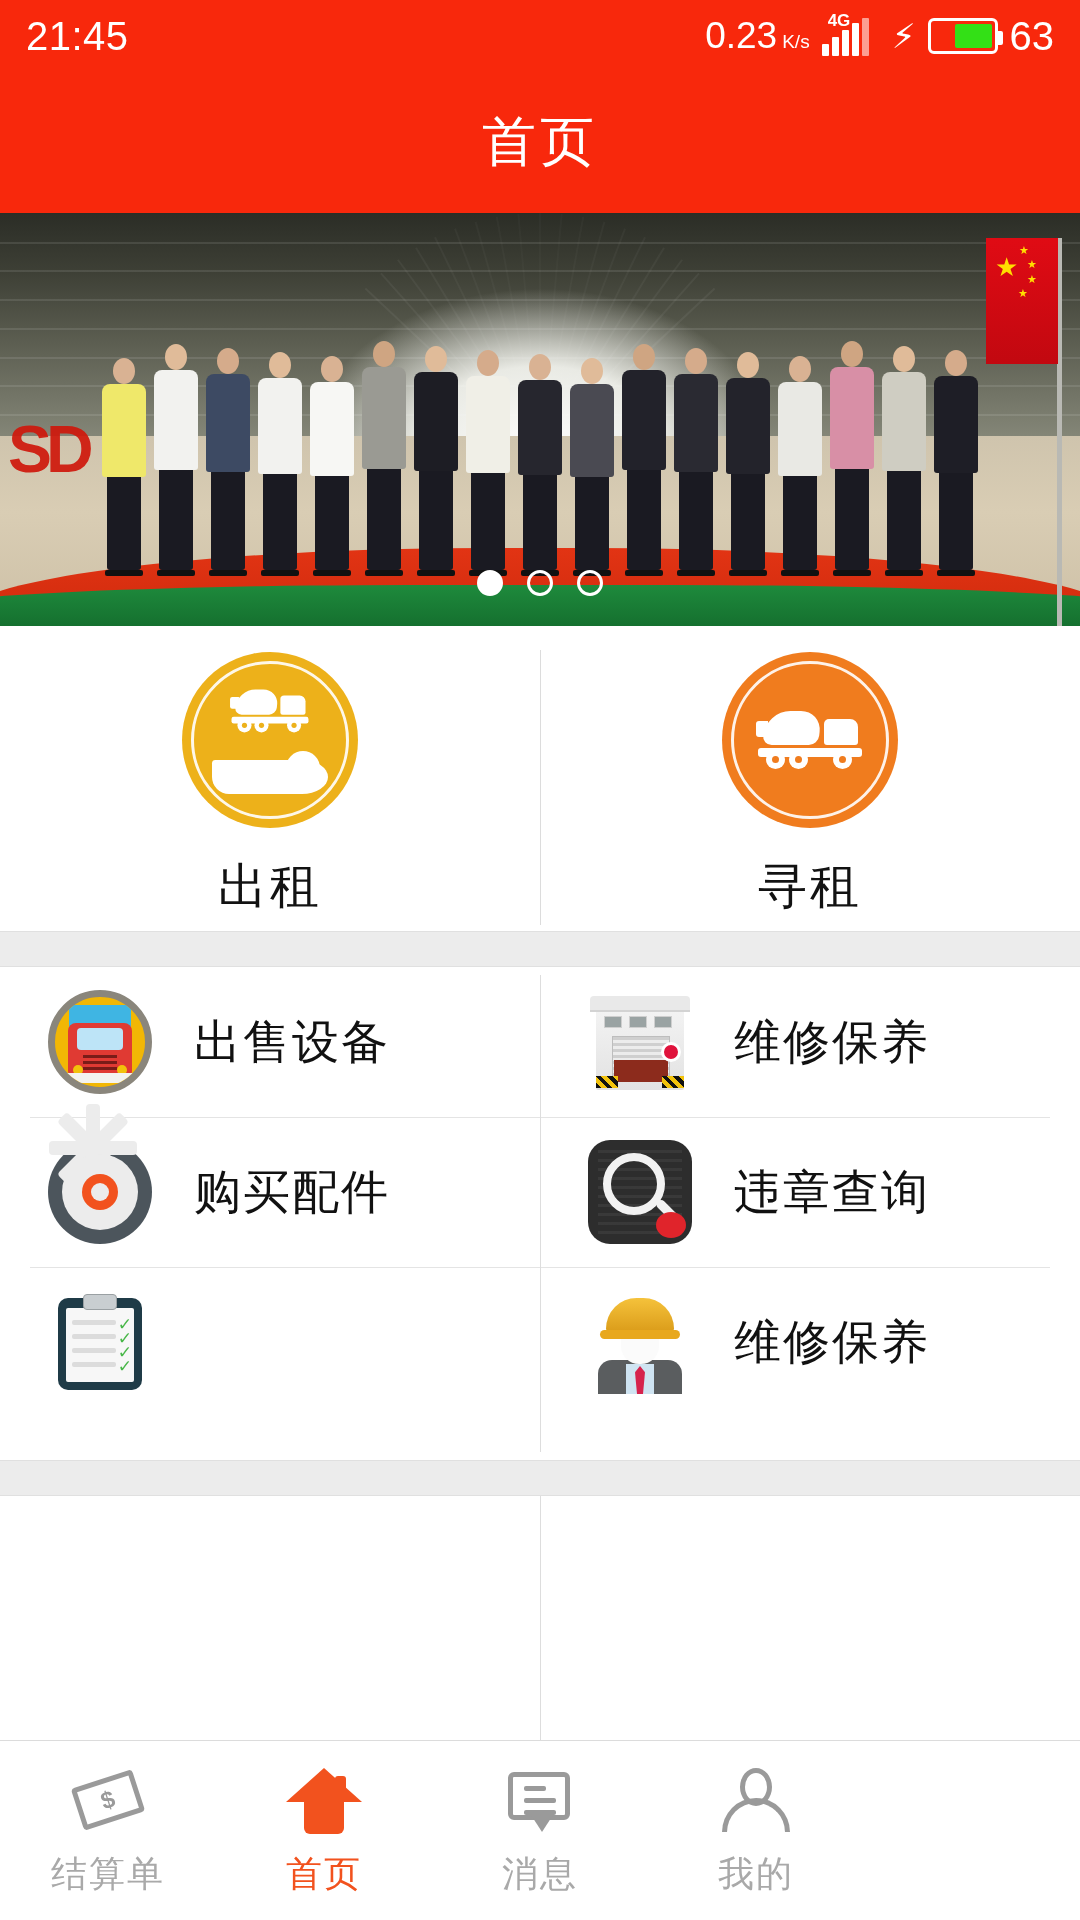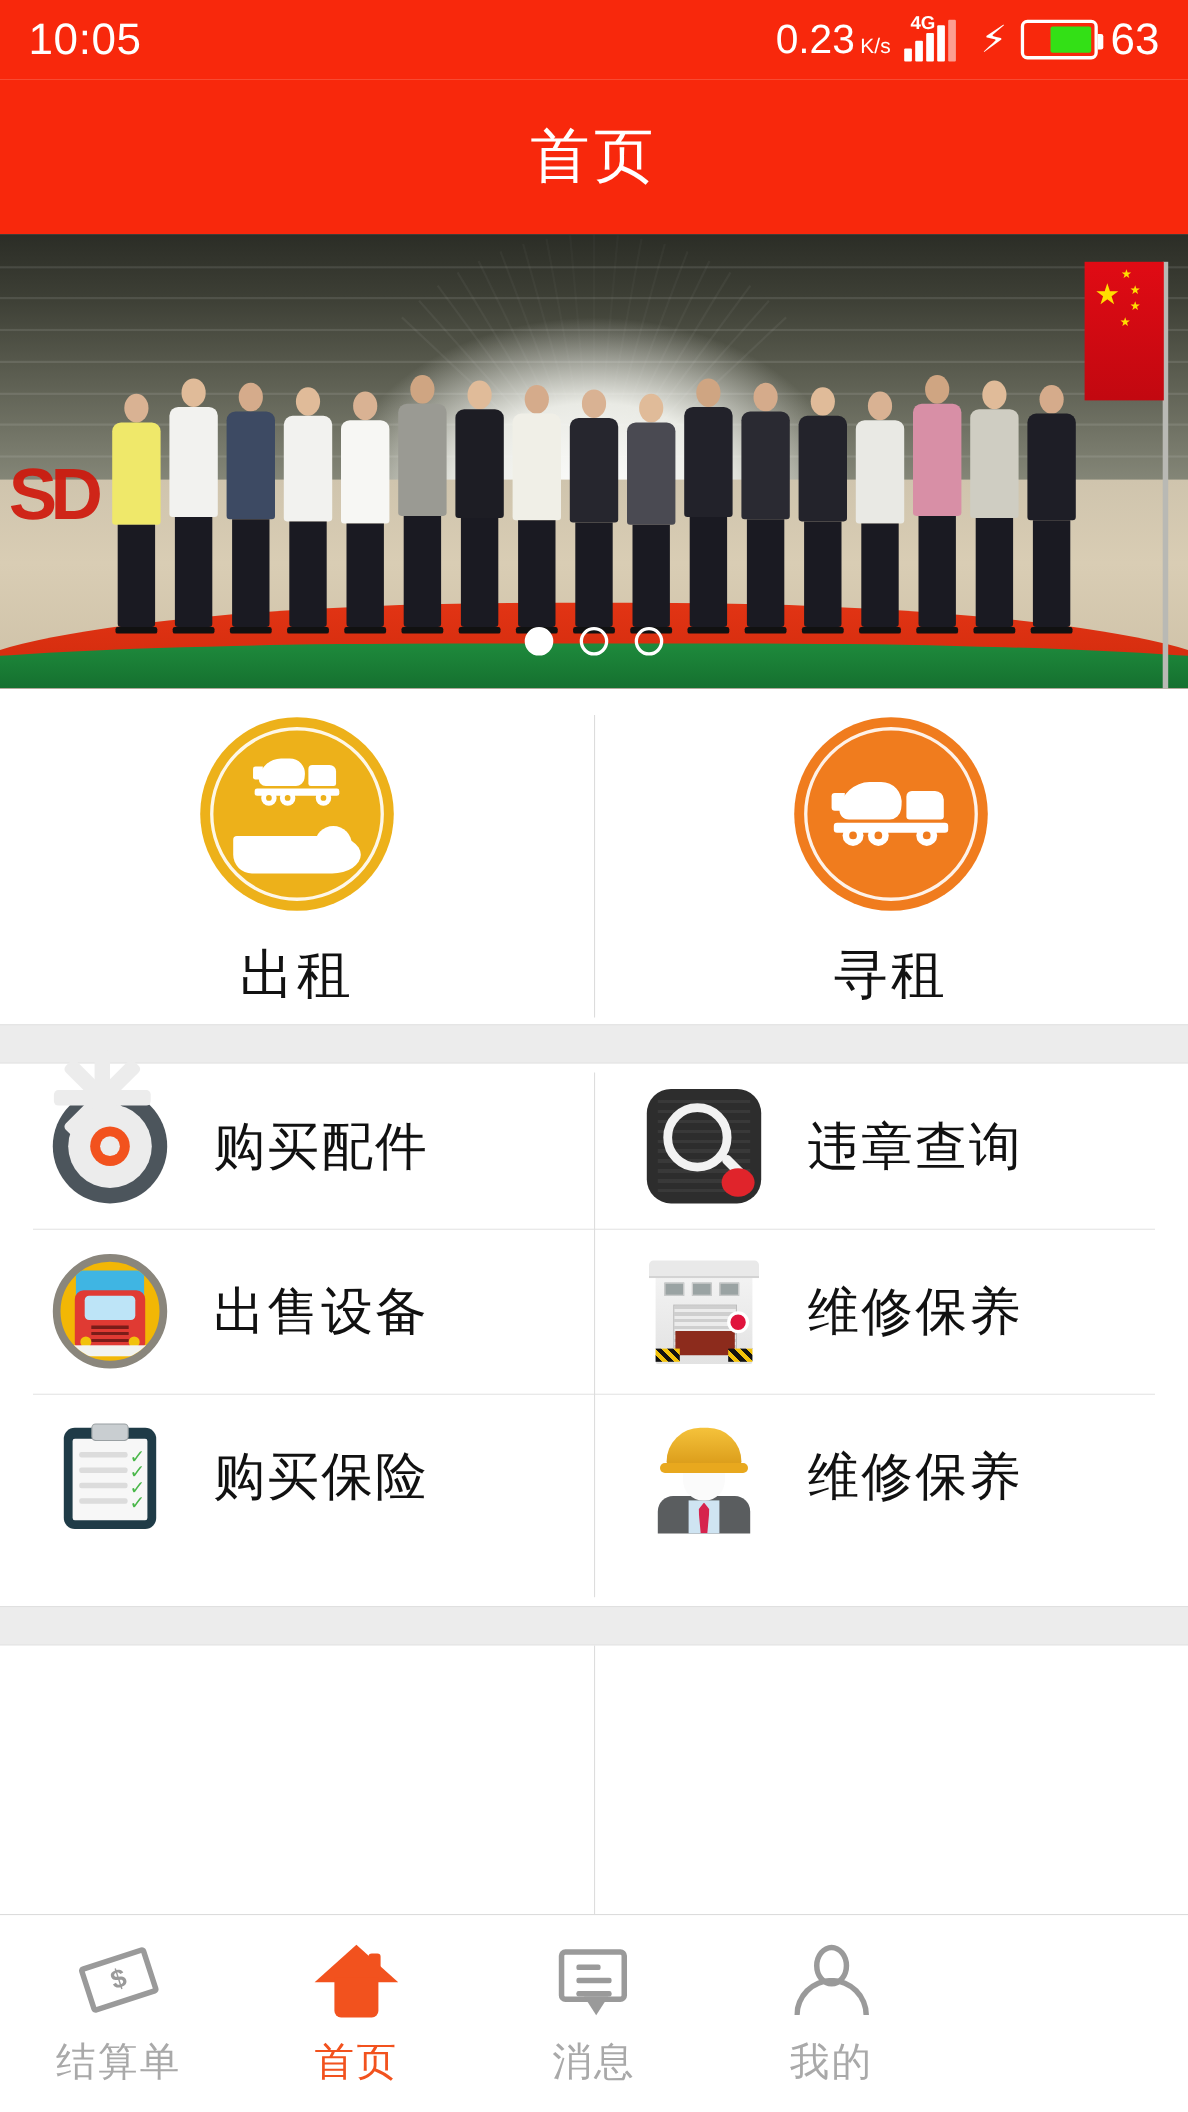--- a/index.html
+++ b/index.html
@@ -261,21 +261,21 @@
   
   .i-person .h{ position:absolute; left:50%; top:6px; transform:translateX(-50%); width:32px; height:38px; border:5px solid #9a9a9a; border-radius:50%;}
   .i-person .b{ position:absolute; left:4px; bottom:6px; width:68px; height:34px; border:5px solid #9a9a9a; border-bottom:none; border-radius:36px 36px 0 0;}
 </style>
 </head>
 <body>
 
 <div id="app">
 
   <div class="statusbar">
-    <div class="sb-time">10:05</div>
+    <div class="sb-time">21:45</div>
     <div class="sb-right">
       <div class="sb-speed">
         <span>0.23</span>
         <span class="unit">
           <span class="k">K</span>
             <span>/</span>
             <span>s</span>
         </span>
       </div>
       <div class="signal">
@@ -488,44 +488,20 @@
     </div>
 
   </div>
 
   <div class="gap"></div>
 
   <div class="services">
 
     <div class="srow">
       <div class="scell">
-        <div class="sicon ic-gear">
-          <div class="tooth" style="transform:translate(-50%,-50%) rotate(0deg)"></div>
-          <div class="tooth" style="transform:translate(-50%,-50%) rotate(45deg)"></div>
-          <div class="tooth" style="transform:translate(-50%,-50%) rotate(90deg)"></div>
-          <div class="tooth" style="transform:translate(-50%,-50%) rotate(135deg)"></div>
-          <div class="g"></div>
-            <div class="c1"></div>
-            <div class="c2"></div>
-        </div>
-        <div class="slabel">购买配件</div>
-      </div>
-      <div class="scell">
-        <div class="sicon ic-search">
-          <div class="txt"></div>
-            <div class="ring"></div>
-            <div class="handle"></div>
-            <div class="red"></div>
-        </div>
-        <div class="slabel">违章查询</div>
-      </div>
-    </div>
-
-    <div class="srow">
-      <div class="scell">
         <div class="sicon ic-truck">
           <div class="win"></div>
             <div class="cab"></div>
             <div class="glass"></div>
           <div class="grill"></div>
             <div class="lamp l1"></div>
             <div class="lamp l2"></div>
             <div class="bumper"></div>
         </div>
         <div class="slabel">出售设备</div>
@@ -537,39 +513,62 @@
           <div class="win w1"></div>
             <div class="win w2"></div>
             <div class="win w3"></div>
           <div class="door"></div>
             <div class="opening"></div>
           <div class="hz hz1"></div>
             <div class="hz hz2"></div>
             <div class="knob"></div>
         </div>
         <div class="slabel">维修保养</div>
+      </div>
+    </div>
+
+    <div class="srow">
+      <div class="scell">
+        <div class="sicon ic-gear">
+          <div class="tooth" style="transform:translate(-50%,-50%) rotate(0deg)"></div>
+          <div class="tooth" style="transform:translate(-50%,-50%) rotate(45deg)"></div>
+          <div class="tooth" style="transform:translate(-50%,-50%) rotate(90deg)"></div>
+          <div class="tooth" style="transform:translate(-50%,-50%) rotate(135deg)"></div>
+          <div class="g"></div>
+            <div class="c1"></div>
+            <div class="c2"></div>
+        </div>
+        <div class="slabel">购买配件</div>
+      </div>
+      <div class="scell">
+        <div class="sicon ic-search">
+          <div class="txt"></div>
+            <div class="ring"></div>
+            <div class="handle"></div>
+            <div class="red"></div>
+        </div>
+        <div class="slabel">违章查询</div>
       </div>
     </div>
 
     <div class="srow">
       <div class="scell">
         <div class="sicon ic-clip">
           <div class="board"></div>
             <div class="paper"></div>
             <div class="clipr"></div>
           <div class="line ln1"></div>
             <div class="line ln2"></div>
             <div class="line ln3"></div>
             <div class="line ln4"></div>
           <div class="chk ck1">✓</div>
             <div class="chk ck2">✓</div>
             <div class="chk ck3">✓</div>
             <div class="chk ck4">✓</div>
         </div>
-        <div class="slabel">购买保险</div>
       </div>
       <div class="scell">
         <div class="sicon ic-worker">
           <div class="suit"></div>
             <div class="shirt"></div>
             <div class="tie"></div>
           <div class="face"></div>
             <div class="helmet"></div>
             <div class="brim"></div>
         </div>

